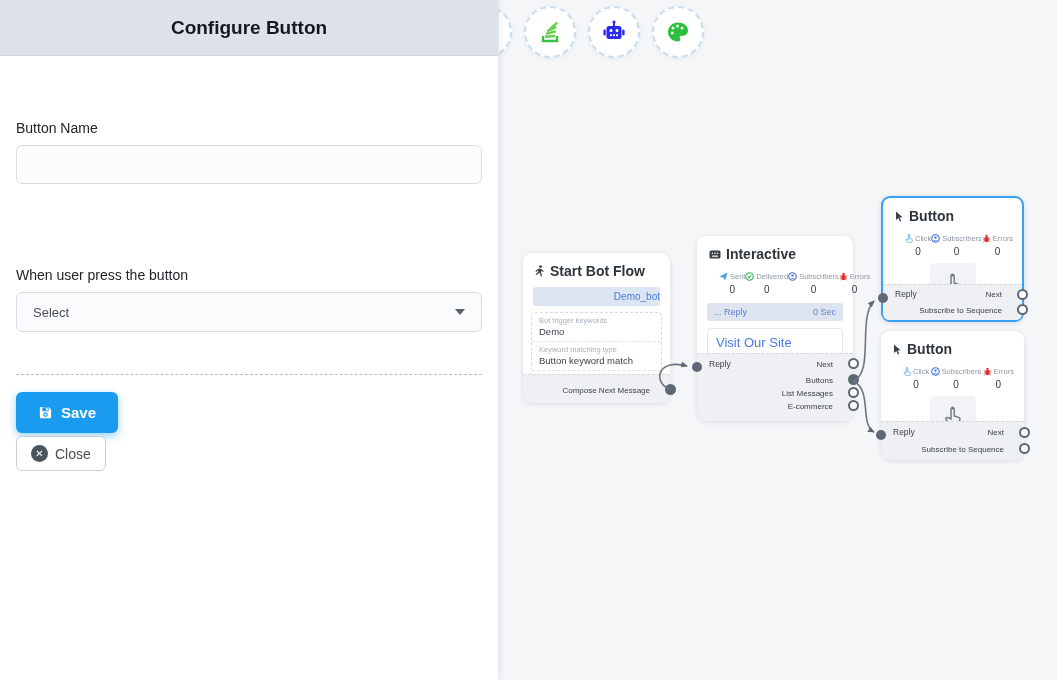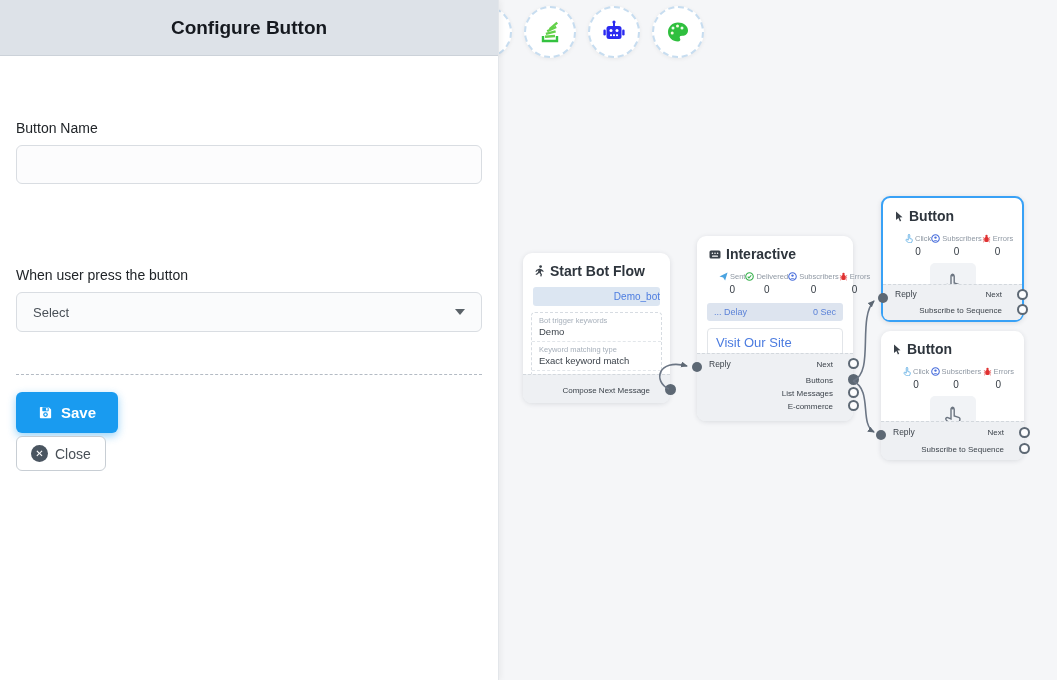--- a/index.html
+++ b/index.html
@@ -196,21 +196,21 @@
       <span class="node-title">Start Bot Flow</span>
     </div>
     <div class="demo-pill">Demo_bot</div>
     <div class="fields-box">
       <div class="fieldrow">
         <span class="flabel">Bot trigger keywords</span>
         <span class="fvalue">Demo</span>
       </div>
       <div class="fieldrow">
         <span class="flabel">Keyword matching type</span>
-        <span class="fvalue">Exact keyword match</span>
+        <span class="fvalue">Button keyword match</span>
       </div>
       <div class="fieldrow">
         <span class="flabel">Add Label(s)</span>
         <span class="fvalue">demo</span>
       </div>
     </div>
     <div class="node-footer" style="height:29px;">
       <div class="frow" style="height:29px;">
         <span class="r-label">Compose Next Message</span>
         <span class="port out-filled" style="top:9px;"></span>
@@ -276,21 +276,21 @@
                 <circle cx="5" cy="2.2" r="1.3" fill="#e03131"></circle>
                 <path d="M1 4 L3 5 M1 6.5 L2.7 6.5 M1.4 9 L3 7.6 M9 4 L7 5 M9 6.5 L7.3 6.5 M8.6 9 L7 7.6" stroke="#e03131" stroke-width="0.9"></path>
               </svg>
           </span>
           <span>Errors</span>
         </span>
         <div class="stat-val">0</div>
       </div>
     </div>
     <div class="delay-row">
-      <span>... Delay</span>
+      <span>... Reply</span>
       <span>0 Sec</span>
     </div>
     <div class="msg-box">
       <div class="msg-title">Visit Our Site</div>
       <div class="msg-body">if you are interested to visit our site</div>
     </div>
     <div class="node-footer" style="height:68px;">
       <span class="port in-filled" style="top:8px;"></span>
       <div class="frow" style="height:19px;">
         <span class="l-label" style="font-size:8.5px;">Reply</span>

